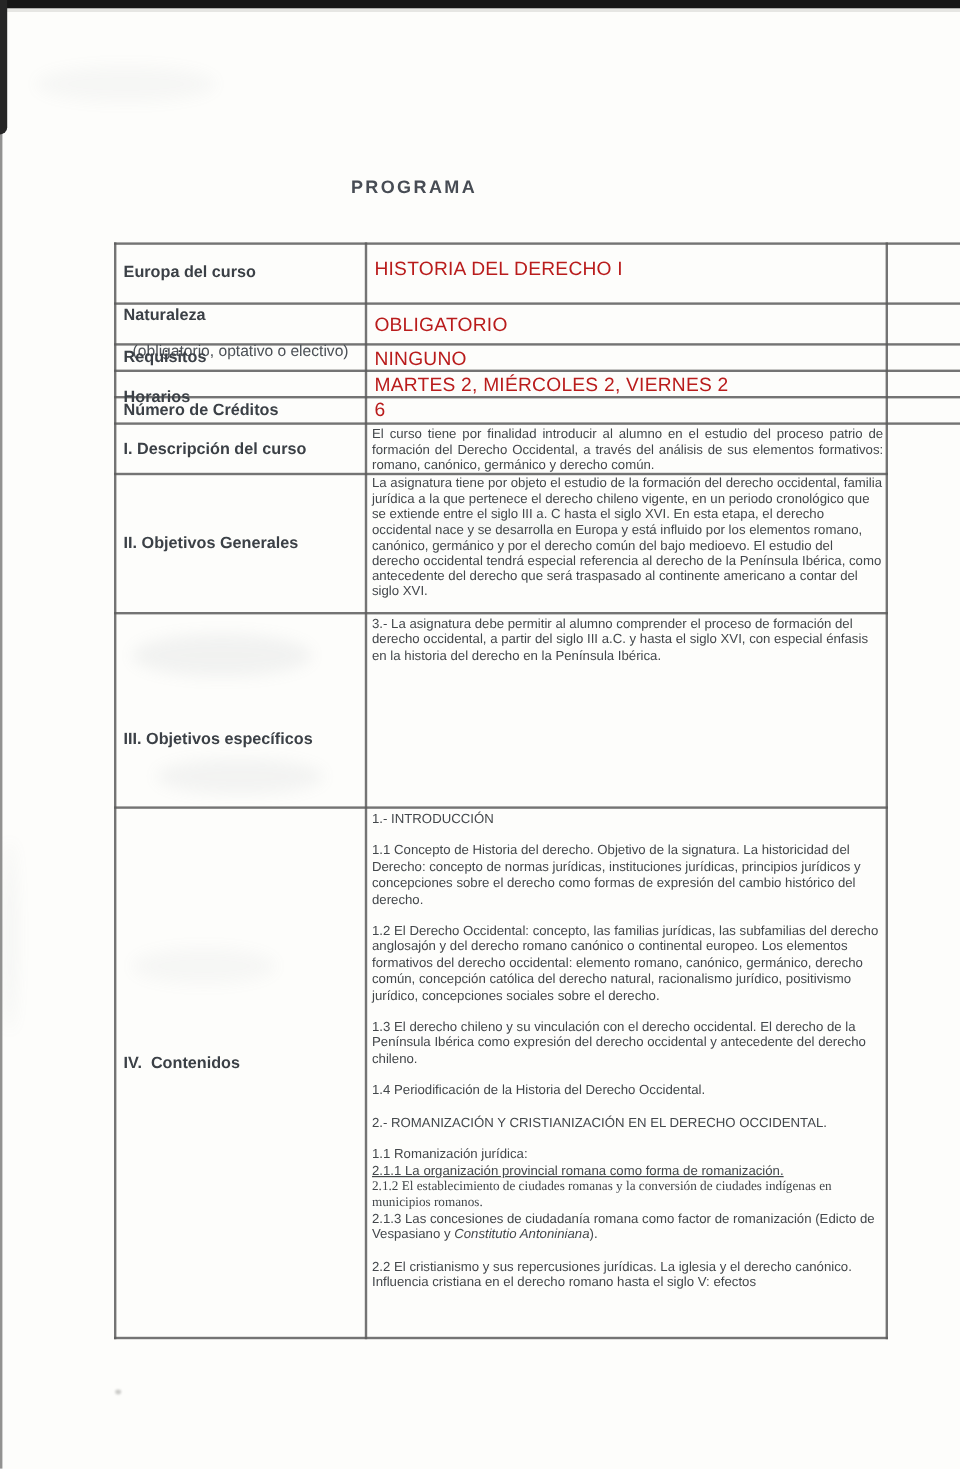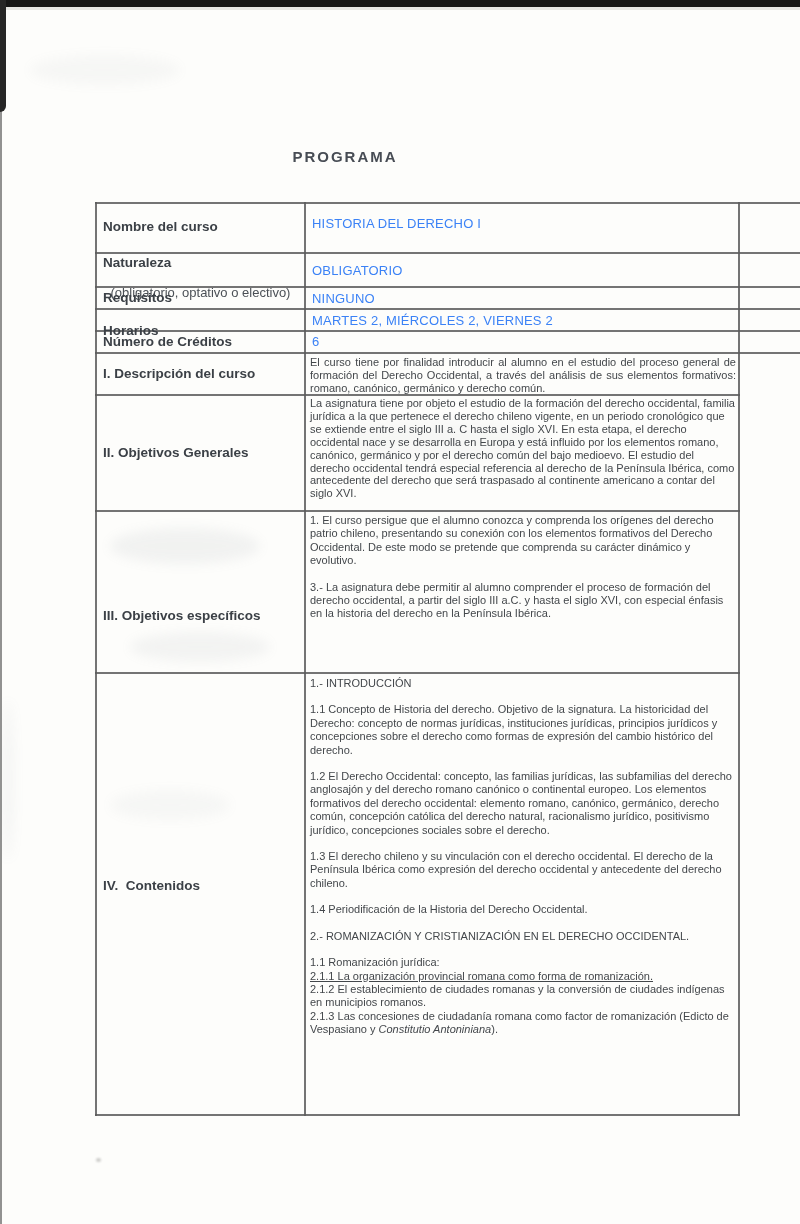--- a/index.html
+++ b/index.html
@@ -25,21 +25,21 @@
   .hline{position:absolute;height:2px;background:#5c5c5c;opacity:.85;}
   .vline{position:absolute;width:2px;background:#5c5c5c;opacity:.85;}
   
   .lbl{
     position:absolute;left:103px;width:196px;
     font-weight:bold;font-size:13.5px;color:#3b4046;white-space:pre-wrap;line-height:15px;
   }
   .sublbl{font-weight:normal;font-size:13px;color:#4b5056;letter-spacing:0;}
   .val{
     position:absolute;left:312px;width:420px;
-    font-size:13px;color:#3b82f6;letter-spacing:.2px;
+    font-size:16px;color:#b91c1c;letter-spacing:.2px;
   }
   .para{
     position:absolute;left:310px;width:426px;
     font-size:11px;line-height:12.9px;color:#43474b;
   }
   .para.lh13 p, .para.lh13 div{line-height:13.4px;}
   .para p{margin:0 0 13px 0;}
   .para p:last-child{margin-bottom:12px;}
   .just{text-align:justify;}
   .it{font-style:italic;}
@@ -69,56 +69,56 @@
 <div class="hline" style="left:95px;top:352px;width:705px;"></div>
 <div class="hline" style="left:95px;top:394px;width:645px;"></div>
 <div class="hline" style="left:95px;top:510px;width:645px;"></div>
 <div class="hline" style="left:95px;top:672px;width:645px;"></div>
 <div class="hline" style="left:95px;top:1114px;width:645px;"></div>
 
 <div class="vline" style="left:95px;top:202px;height:914px;"></div>
 <div class="vline" style="left:304px;top:202px;height:914px;"></div>
 <div class="vline" style="left:738px;top:202px;height:914px;"></div>
 
-<div class="lbl" style="top:219px;">Nombre del curso</div>
+<div class="lbl" style="top:219px;">Europa del curso</div>
 <div class="val" style="top:216px;">HISTORIA DEL DERECHO I</div>
 
 <div class="lbl" style="top:255px;"><span>Naturaleza</span><br>
   <span class="sublbl">(obligatorio, optativo o electivo)</span>
 </div>
 <div class="val" style="top:263px;">OBLIGATORIO</div>
 
 <div class="lbl" style="top:290px;">Requisitos</div>
 <div class="val" style="top:291px;">NINGUNO</div>
 
 <div class="lbl" style="top:323px;">Horarios</div>
 <div class="val" style="top:313px;">MARTES 2, MIÉRCOLES 2, VIERNES 2</div>
 
 <div class="lbl" style="top:334px;">Número de Créditos</div>
 <div class="val" style="top:334px;">6</div>
 
 <div class="lbl" style="top:366px;">I. Descripción del curso</div>
-<div class="para just" style="top:356px;line-height:13.2px;">El curso tiene por finalidad introducir al alumno en el estudio del proceso general de formación del Derecho Occidental, a través del análisis de sus elementos formativos: romano, canónico, germánico y derecho común.</div>
+<div class="para just" style="top:356px;line-height:13.2px;">El curso tiene por finalidad introducir al alumno en el estudio del proceso patrio de formación del Derecho Occidental, a través del análisis de sus elementos formativos: romano, canónico, germánico y derecho común.</div>
 
 <div class="lbl" style="top:445px;">II. Objetivos Generales</div>
 <div class="para" style="top:397px;">La asignatura tiene por objeto el estudio de la formación del derecho occidental, familia jurídica a la que pertenece el derecho chileno vigente, en un periodo cronológico que se extiende entre el siglo III a. C hasta el siglo XVI. En esta etapa, el derecho occidental nace y se desarrolla en Europa y está influido por los elementos romano, canónico, germánico y por el derecho común del bajo medioevo. El estudio del derecho occidental tendrá especial referencia al derecho de la Península Ibérica, como antecedente del derecho que será traspasado al continente americano a contar del siglo XVI.</div>
 
 <div class="lbl" style="top:608px;">III. Objetivos específicos</div>
 <div class="para lh13" style="top:514px;">
-  <p>1. El curso persigue que el alumno conozca y comprenda los orígenes del derecho patrio chileno, presentando su conexión con los elementos formativos del Derecho Occidental. De este modo se pretende que comprenda su carácter dinámico y evolutivo.</p>
   <p>3.- La asignatura debe permitir al alumno comprender el proceso de formación del derecho occidental, a partir del siglo III a.C. y hasta el siglo XVI, con especial énfasis en la historia del derecho en la Península Ibérica.</p>
 </div>
 
 <div class="lbl" style="top:878px;">IV.  Contenidos</div>
 <div class="para lh13" style="top:677px;">
   <p>1.- INTRODUCCIÓN</p>
   <p>1.1 Concepto de Historia del derecho. Objetivo de la signatura. La historicidad del Derecho: concepto de normas jurídicas, instituciones jurídicas, principios jurídicos y concepciones sobre el derecho como formas de expresión del cambio histórico del derecho.</p>
   <p>1.2 El Derecho Occidental: concepto, las familias jurídicas, las subfamilias del derecho anglosajón y del derecho romano canónico o continental europeo. Los elementos formativos del derecho occidental: elemento romano, canónico, germánico, derecho común, concepción católica del derecho natural, racionalismo jurídico, positivismo jurídico, concepciones sociales sobre el derecho.</p>
   <p>1.3 El derecho chileno y su vinculación con el derecho occidental. El derecho de la Península Ibérica como expresión del derecho occidental y antecedente del derecho chileno.</p>
   <p>1.4 Periodificación de la Historia del Derecho Occidental.</p>
   <p>2.- ROMANIZACIÓN Y CRISTIANIZACIÓN EN EL DERECHO OCCIDENTAL.</p>
   <p>
     <span style="display:block;">1.1 Romanización jurídica:</span>
     <span style="display:block;text-decoration:underline;">2.1.1 La organización provincial romana como forma de romanización.</span>
-    <span style="display:block;">2.1.2 El establecimiento de ciudades romanas y la conversión de ciudades indígenas en municipios romanos.</span>
+    <span style="display:block;font-family:Liberation Serif, serif;">2.1.2 El establecimiento de ciudades romanas y la conversión de ciudades indígenas en municipios romanos.</span>
     <span style="display:block;"><span>2.1.3 Las concesiones de ciudadanía romana como factor de romanización (Edicto de Vespasiano y </span><span class="it">Constitutio Antoniniana</span><span>).</span></span>
   </p>
+  <p>2.2 El cristianismo y sus repercusiones jurídicas. La iglesia y el derecho canónico. Influencia cristiana en el derecho romano hasta el siglo V: efectos</p>
 </div>
 
 </body></html>

